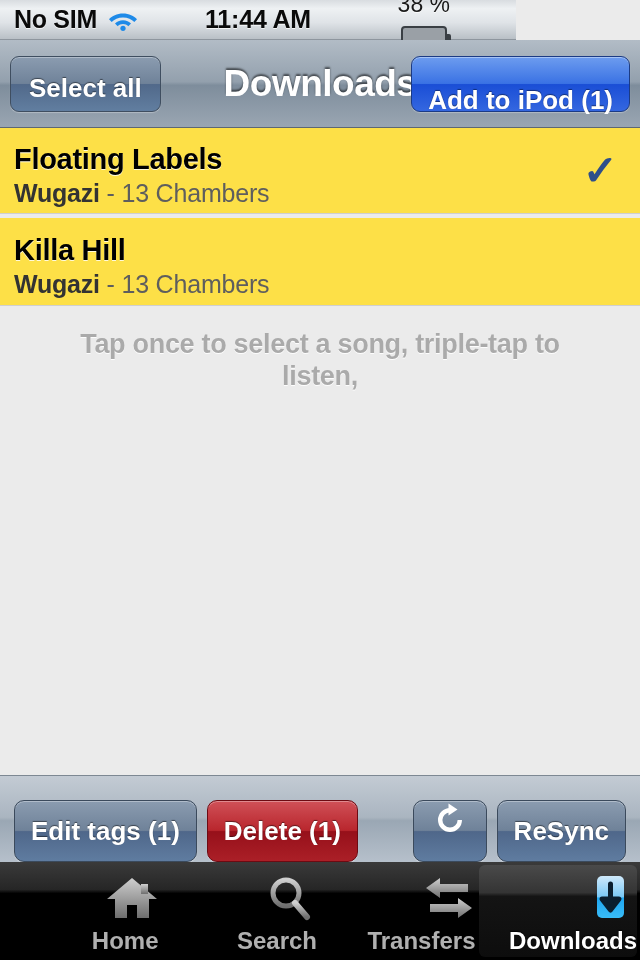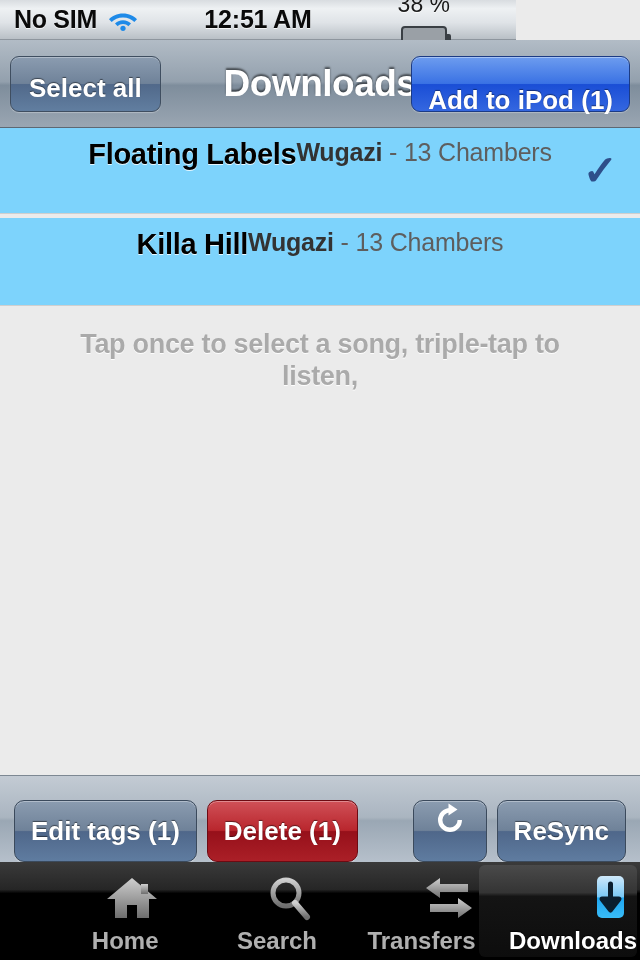--- a/index.html
+++ b/index.html
@@ -83,24 +83,24 @@
     box-shadow: inset 0 1px 0 rgba(255,255,255,0.4), 0 1px 1px rgba(255,255,255,0.3);
     white-space: nowrap;
   }
 
   
   .content {
     position: absolute; left: 0; top: 128px; width: 640px; height: 647px;
     background: #ebebeb;
   }
   .row {
-    background: #7dd3fc; height: 86px; padding: 10px 14px 0 14px;
+    background: #fde047; height: 86px; padding: 10px 14px 0 14px;
     border-bottom: 1px solid #cfcfcf;
     position: relative;
-    display: flex; flex-direction: row; justify-content: center;
+    display: flex; flex-direction: column; justify-content: center;
   }
   .row.second { margin-top: 4px; height: 88px; }
   .row-title {
     font-size: 29px; font-weight: bold; color: #000; letter-spacing: -0.3px;
     text-shadow: 0 1px 0 rgba(255,255,255,0.8);
     margin-bottom: 3px;
   }
   .row-sub { font-size: 25px; color: #5e5e5e; letter-spacing: -0.2px; }
   .row-sub .artist { font-weight: bold; color: #333; }
   .check {
@@ -169,21 +169,21 @@
       <span class="sb-carrier">No SIM</span>
       <span class="wifi">
         <svg width="30" height="22" viewBox="0 0 30 22">
           <path d="M15 4.5 C21 4.5 26 7 29 10.2 L26.3 13 C23.8 10.3 19.7 8.4 15 8.4 C10.3 8.4 6.2 10.3 3.7 13 L1 10.2 C4 7 9 4.5 15 4.5 Z" fill="#1e8ae8"></path>
           <path d="M15 11.2 C18.3 11.2 21.2 12.6 23 14.5 L20.3 17.2 C19 15.8 17.1 14.9 15 14.9 C12.9 14.9 11 15.8 9.7 17.2 L7 14.5 C8.8 12.6 11.7 11.2 15 11.2 Z" fill="#1e8ae8"></path>
           <circle cx="15" cy="19.3" r="2.6" fill="#1e8ae8"></circle>
         </svg>
       </span>
     </div>
     <div class="sb-center">
-      <span class="sb-time">12:51 AM</span>
+      <span class="sb-time">11:44 AM</span>
     </div>
     <div class="sb-right">
       <span class="sb-batt-text">38 %</span>
       <span class="battery">
         <span class="fill" id="battery-fill" style="width: 38%;"></span>
       </span>
     </div>
   </div>
 
   <div class="navbar">

